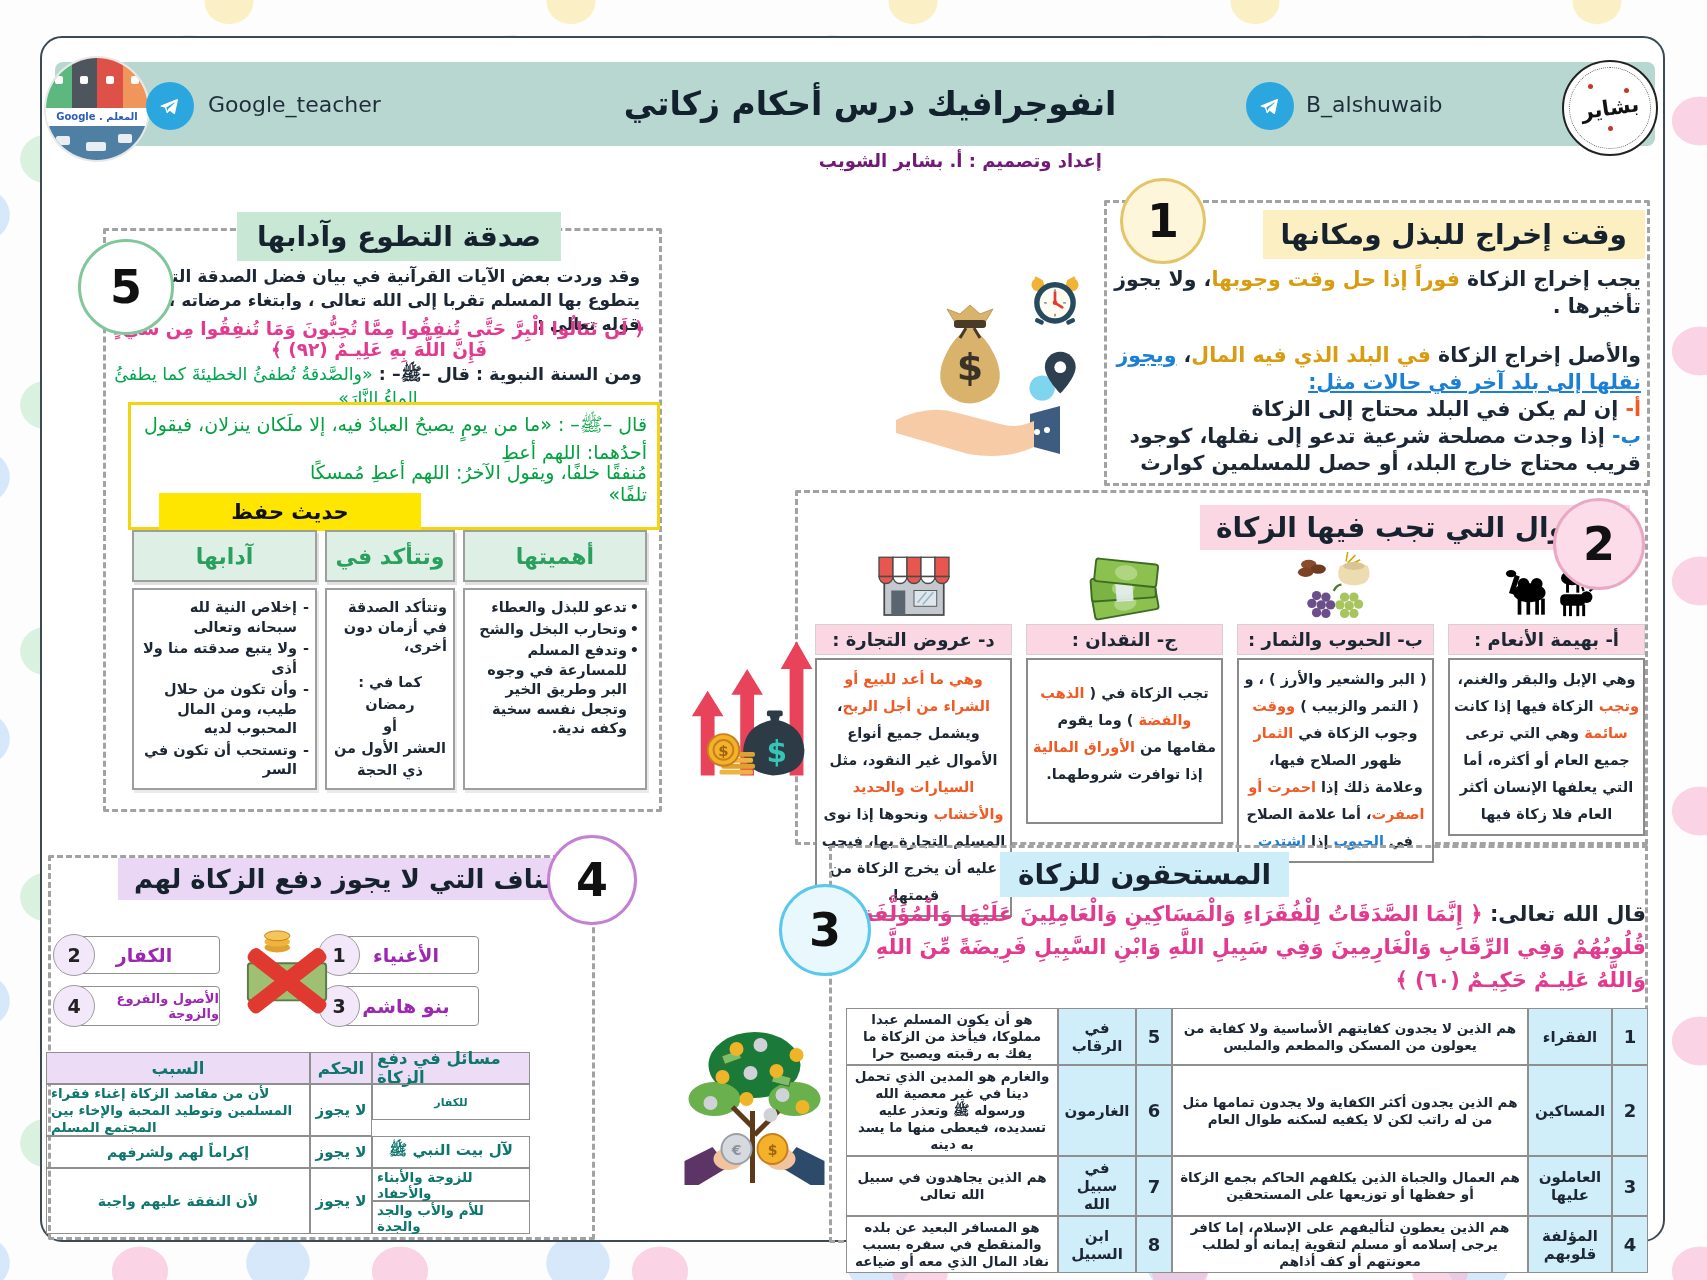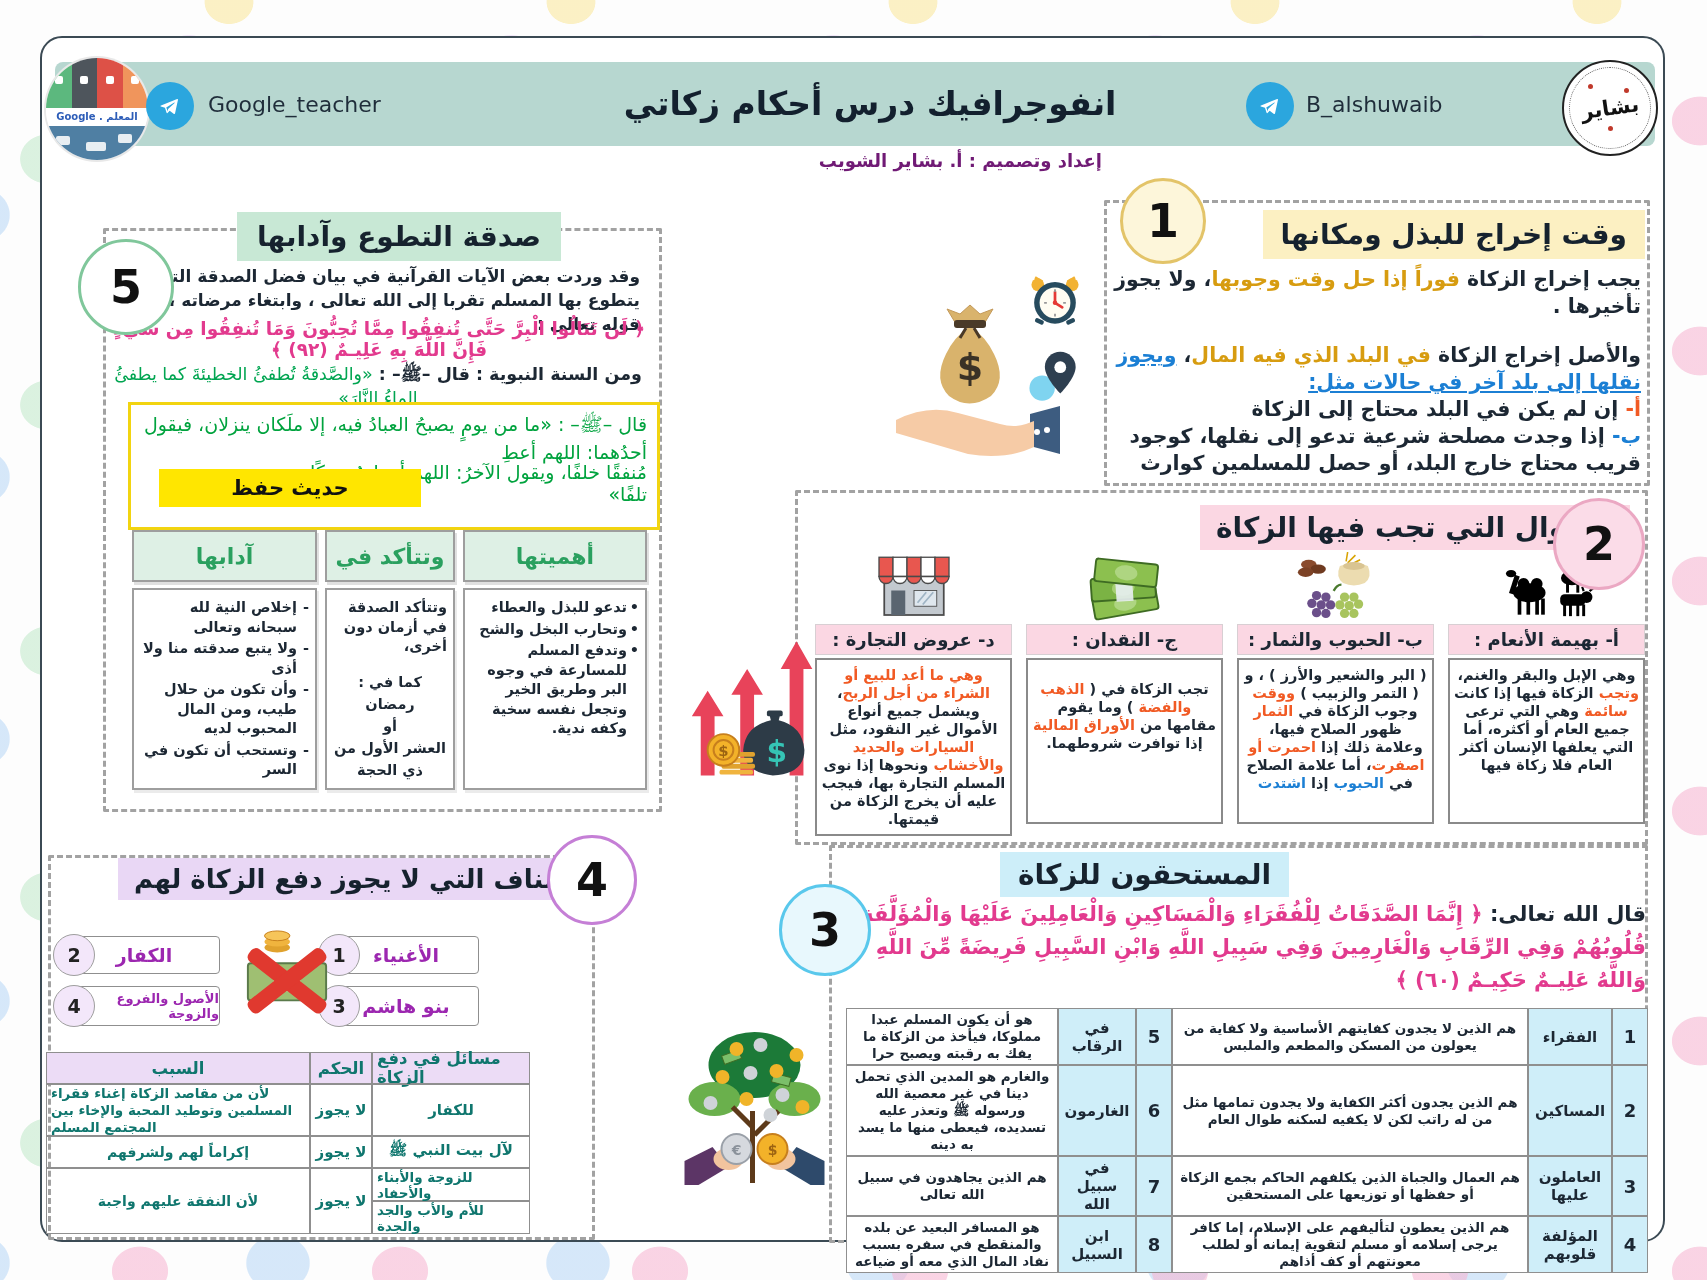--- a/index.html
+++ b/index.html
@@ -64,21 +64,21 @@
   .mini-icon{ width:58px; height:58px; }
 
   
   .s2-box{ left:795px; top:490px; width:853px; height:355px; }
   .c2{ left:1553px; top:498px; width:92px; height:92px; background:#fbdce8; border:3px solid #eba8c3; }
   .s2-title{ left:1200px; top:505px; background:#fbd7e3; padding:6px 16px; font-size:28px; }
   .s2col-icon{ height:70px; display:flex; align-items:flex-end; justify-content:center; }
   .s2col-h{ margin-top:2px; background:#fbd7e3; border:1px solid #d8cfd3; text-align:center;
             font-size:18px; font-weight:bold; color:#1c2733; padding:4px 2px; }
   .s2col-b{ margin-top:3px; background:#fff; border:2px solid #8a8a8a; min-height:166px;
-            font-size:14.5px; font-weight:bold; line-height:18px; text-align:center; padding:6px 4px; color:#1c2733; }
+            font-size:14.5px; font-weight:bold; line-height:27px; text-align:center; padding:6px 4px; color:#1c2733; }
   .s2col{ width:197px; top:552px; }
 
   
   .s3-box{ left:829px; top:845px; width:819px; height:398px; }
   .c3{ left:779px; top:884px; width:92px; height:92px; background:#e8f8fd; border:3px solid #59c8ec; }
   .s3-title{ left:1000px; top:852px; background:#cdeef9; padding:6px 18px; font-size:28px; }
   .s3-verse{ left:846px; top:898px; width:800px; text-align:right; font-size:21px; line-height:33px; font-weight:bold; }
   .s3-table{ left:846px; top:1008px; width:802px; display:grid;
              grid-template-columns:36px 84px 356px 36px 78px 212px; direction:rtl; }
   .s3-table > div{ border:1.5px solid #8f8f8f; display:flex; align-items:center; justify-content:center;
@@ -107,21 +107,21 @@
   
   .s5-box{ left:103px; top:228px; width:559px; height:584px; }
   .c5{ left:78px; top:239px; width:96px; height:96px; border:3px solid #80c79b; }
   .s5-title{ left:237px; top:212px; background:#c8e8d5; padding:8px 20px; font-size:28px; }
   .s5-intro{ left:112px; top:264px; width:528px; text-align:right; font-size:17px; font-weight:bold; line-height:24px; color:#1c2733; }
   .s5-verse{ left:105px; top:318px; width:548px; text-align:center; font-size:18.5px; font-weight:bold; }
   .s5-sunnah{ left:103px; top:362px; width:550px; text-align:center; font-size:17.5px; line-height:24px; }
   .s5-sunnah b{ font-weight:bold; color:#1c2733; }
   .hbox{ left:128px; top:402px; width:532px; height:128px; background:#fff; border:3px solid #f2d410; }
   .hline{ position:absolute; right:10px; text-align:right; color:#00a33e; font-size:19px; }
-  .badge{ position:absolute; left:28px; top:64px; width:262px; height:38px; background:#ffe600;
+  .badge{ position:absolute; left:28px; top:88px; width:262px; height:38px; background:#ffe600;
           display:flex; align-items:center; justify-content:center; font-size:21px; font-weight:bold; color:#111; }
   .s5col-h{ position:absolute; top:530px; height:52px; background:#def0e5; border:2px solid #9e9e9e;
             box-shadow:2px 3px 0 rgba(0,0,0,.12); display:flex; align-items:center; justify-content:center;
             color:#2aa05f; font-size:22px; font-weight:bold; }
   .s5col-b{ position:absolute; top:588px; height:202px; background:#fff; border:2px solid #9e9e9e;
             box-shadow:2px 3px 0 rgba(0,0,0,.08); font-size:14.5px; font-weight:bold; line-height:19.5px;
             color:#1c2733; padding:8px 6px; text-align:right; }
   .s5col-b ul{ list-style:none; }
   .s5col-b li{ padding-right:12px; position:relative; margin-bottom:2px; }
   .dotli li::before{ content:"•"; position:absolute; right:0; }
@@ -484,21 +484,21 @@
   </svg>
 </div>
 
 <div class="abs s4-table">
   <div class="s4-row">
     <div class="s4-cell s4-head w-case">مسائل في دفع الزكاة</div>
     <div class="s4-cell s4-head w-rule">الحكم</div>
     <div class="s4-cell s4-head w-why">السبب</div>
   </div>
   <div class="s4-row">
-    <div class="s4-cell w-case" style="height:52px;font-size:15px">للكفار</div>
+    <div class="s4-cell w-case" style="height:36px;font-size:11px">للكفار</div>
     <div class="s4-cell w-rule" style="height:52px;font-size:15px">لا يجوز</div>
     <div class="s4-cell w-why" style="height:52px;font-size:13.5px;line-height:17px">لأن من مقاصد الزكاة إغناء فقراء المسلمين وتوطيد المحبة والإخاء بين المجتمع المسلم</div>
   </div>
   <div class="s4-row">
     <div class="s4-cell w-case" style="height:32px;font-size:15px">لآل بيت النبي ﷺ</div>
     <div class="s4-cell w-rule" style="height:32px;font-size:15px">لا يجوز</div>
     <div class="s4-cell w-why" style="height:32px;font-size:14px">إكراماً لهم ولشرفهم</div>
   </div>
   <div class="s4-row">
     <div class="w-case">

